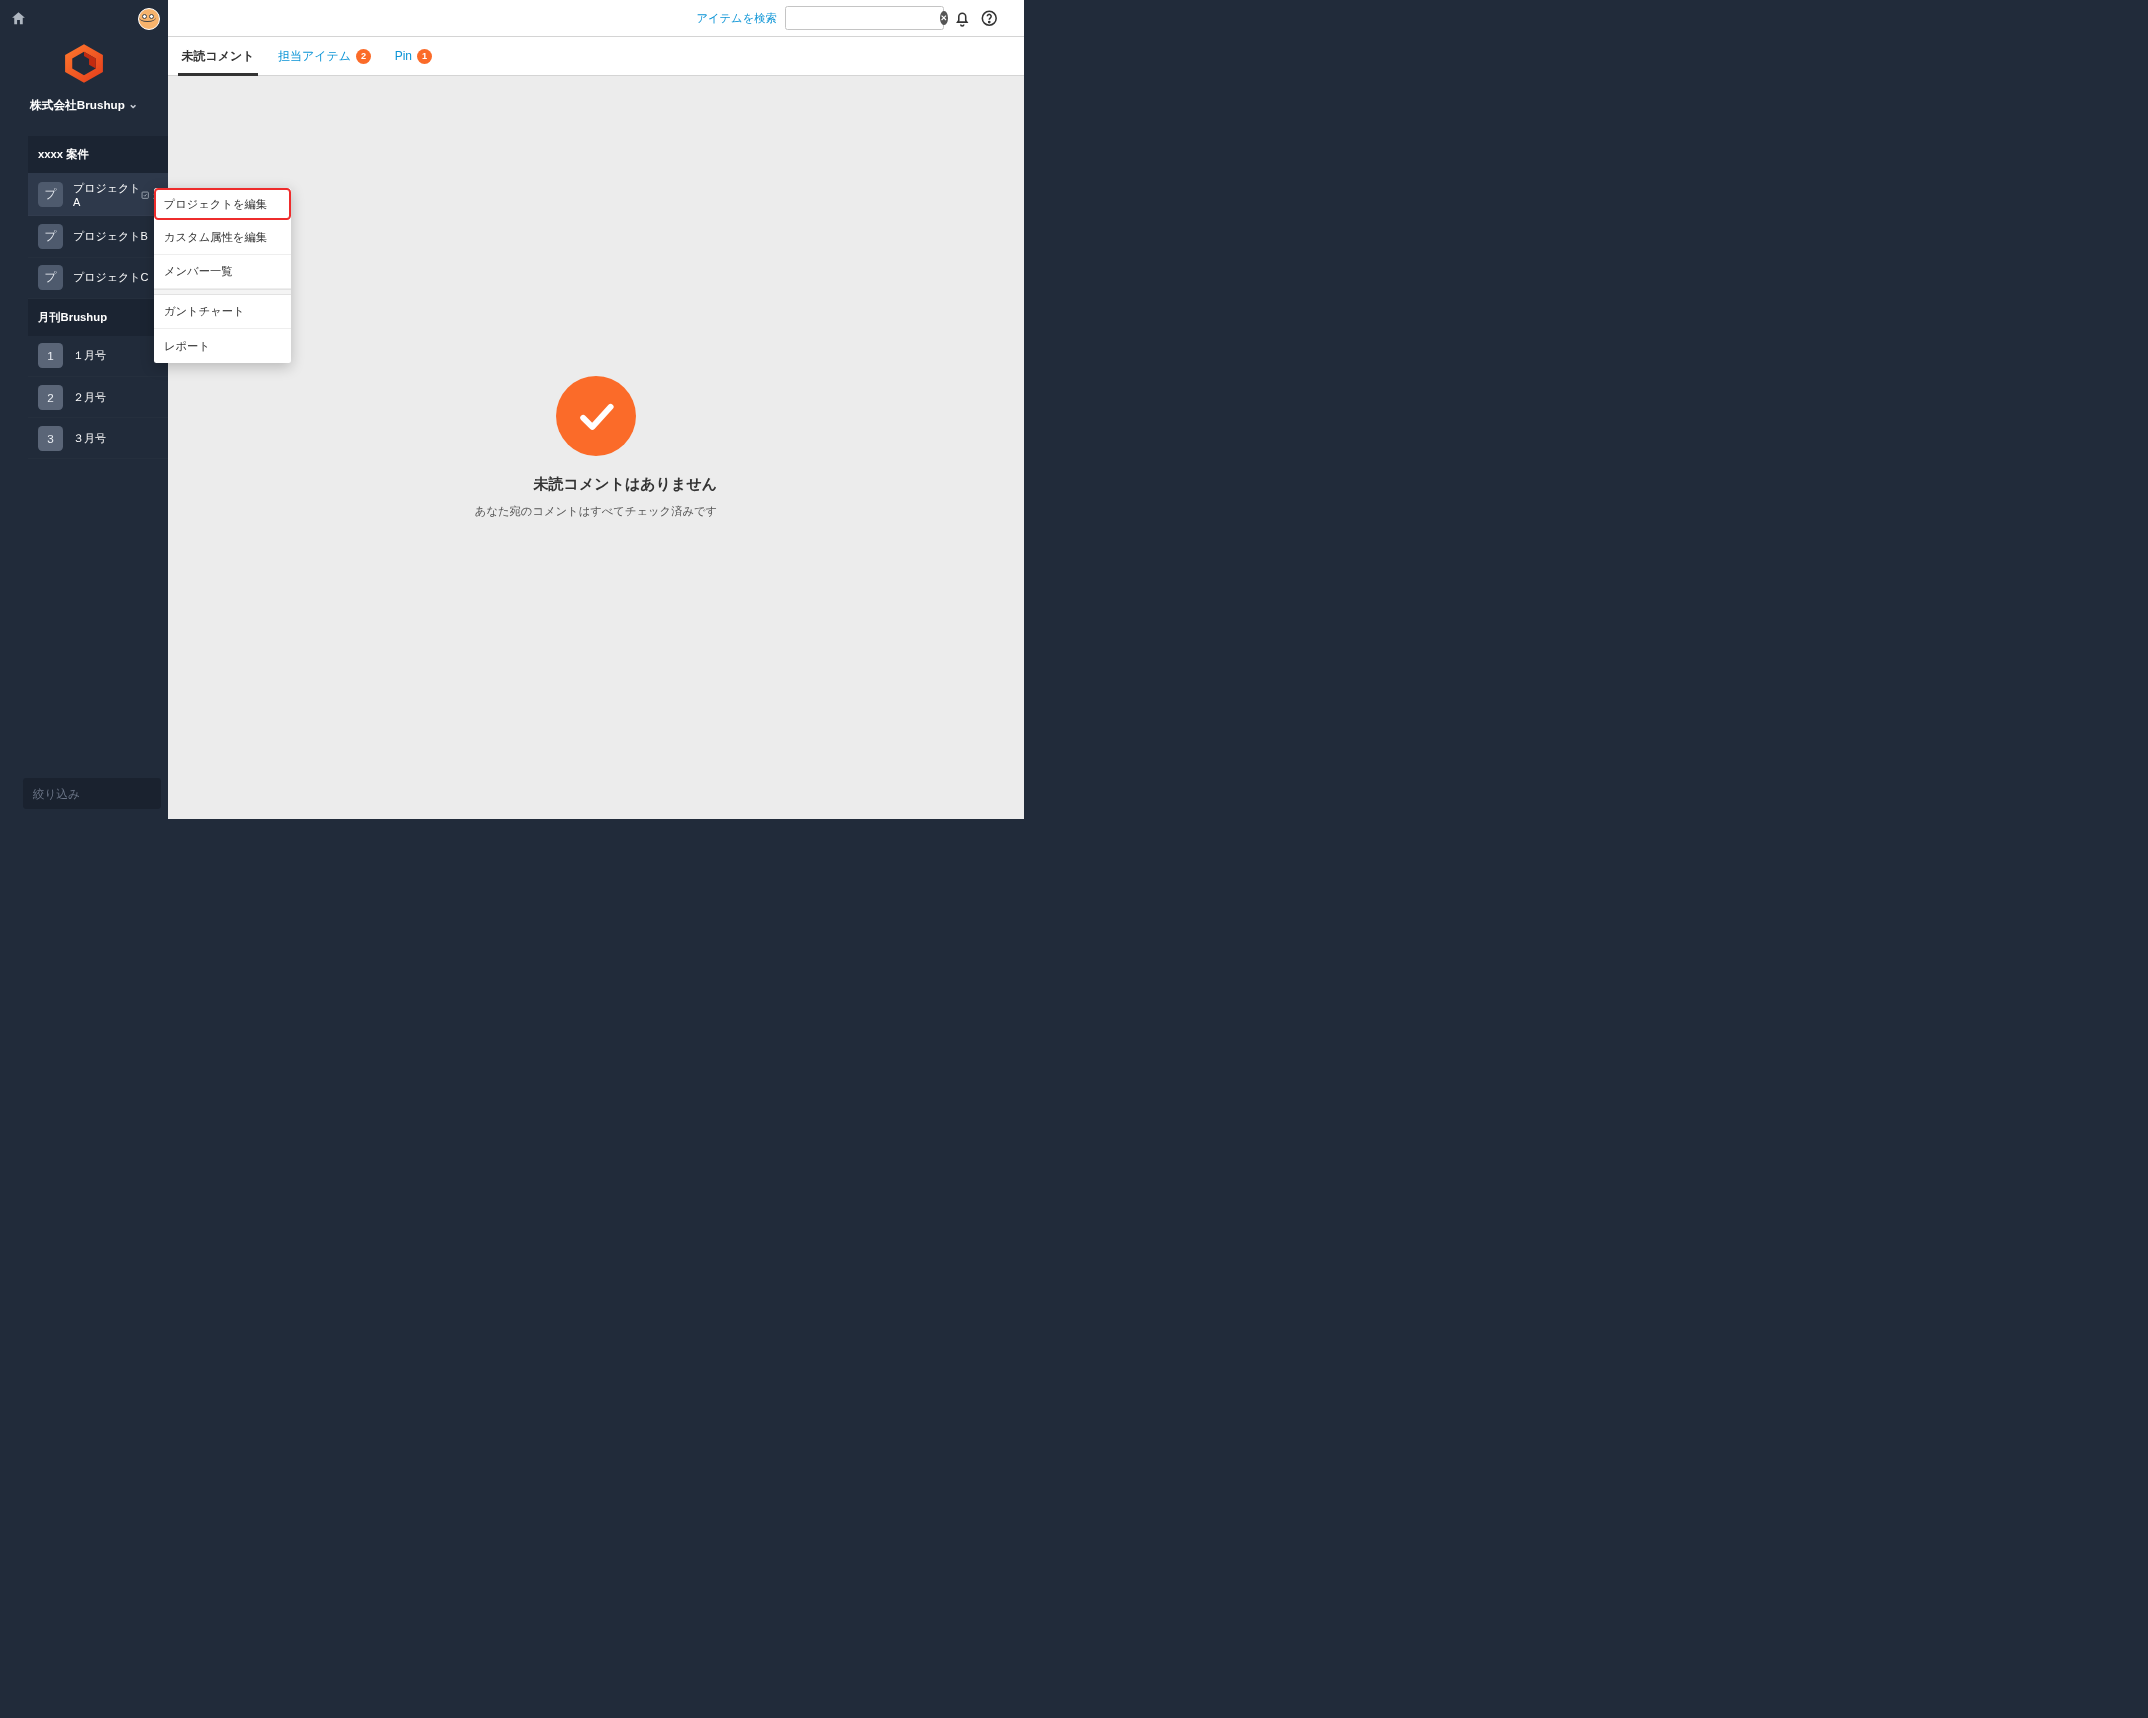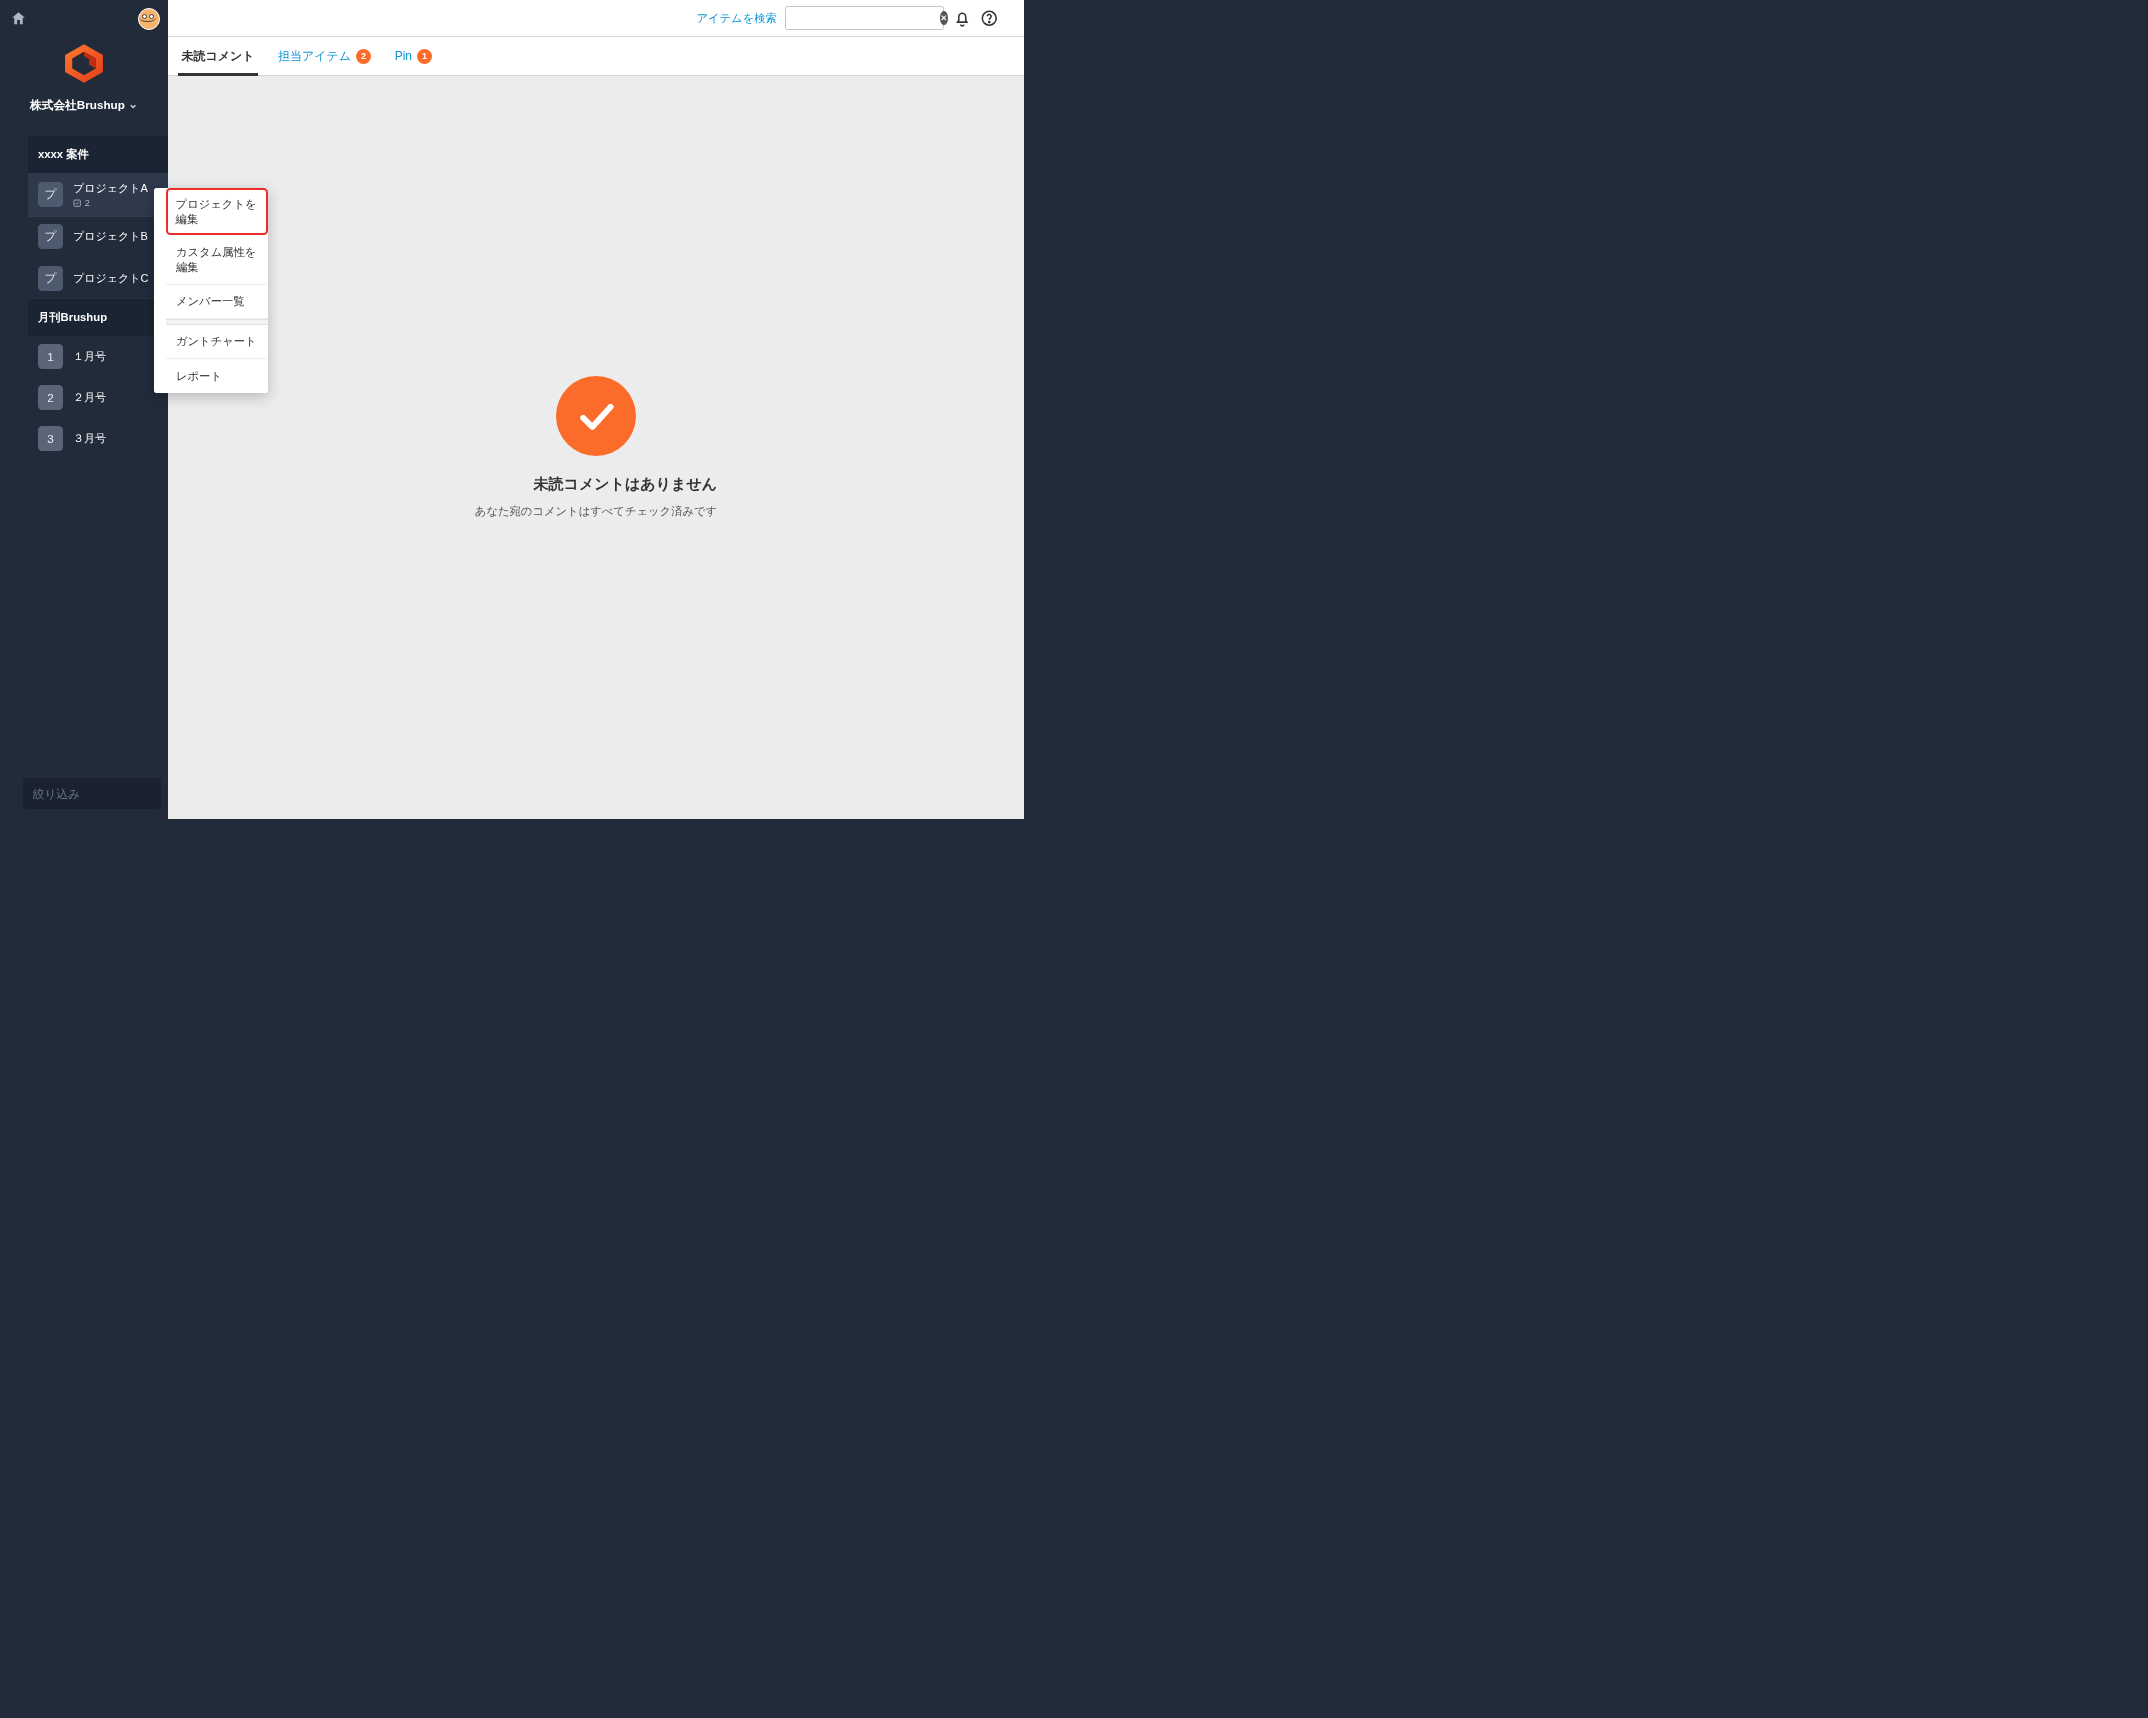--- a/index.html
+++ b/index.html
@@ -91,21 +91,21 @@
 .item-badge {
   width: 25px; height: 25px;
   background: #4e5a6d;
   color: #eaeef3;
   border-radius: 4.2px;
   display: flex; align-items: center; justify-content: center;
   font-size: 11.7px;
   flex-shrink: 0;
 }
 .item-badge.light { background: #5a6577; }
-.item-text { display: flex; flex-direction: column; }
+.item-text { display: flex; }
 .item-name { font-size: 11px; color: #fff; }
 .item-sub { font-size: 9.2px; color: #aeb6c0; display: flex; align-items: center; gap: 3.4px; margin-top: 2.5px; }
 .item-sub svg { width: 8.4px; height: 8.4px; }
 
 .sidebar-bottom { padding: 8.4px 6.7px 10px; margin-left: 16px; }
 .filter-input {
   width: 100%;
   background: #1a222f;
   border: none;
   border-radius: 3.4px;
@@ -205,27 +205,26 @@
   display: flex; align-items: center; justify-content: center;
 }
 .empty-circle svg { width: 44px; height: 44px; color: #fff; }
 .empty-title { font-size: 15px; font-weight: 700; color: #333; margin-bottom: 10px; }
 .empty-sub { font-size: 11.3px; color: #555; }
 
 
 .context-menu {
   position: absolute;
   left: 154px; top: 188px;
-  width: 114px;
+  width: 137px;
   background: #fff;
   border-radius: 2.5px;
   box-shadow: 0 3.4px 13.4px rgba(0,0,0,0.22);
   overflow: hidden;
   z-index: 100;
-  padding-left: 12px;
 }
 .menu-item {
   padding: 9.2px 10px;
   font-size: 11.3px;
   color: #333;
   cursor: pointer;
   border-bottom: 0.8px solid #eee;
 }
 .menu-item:last-child { border-bottom: none; }
 .menu-item.highlighted {

